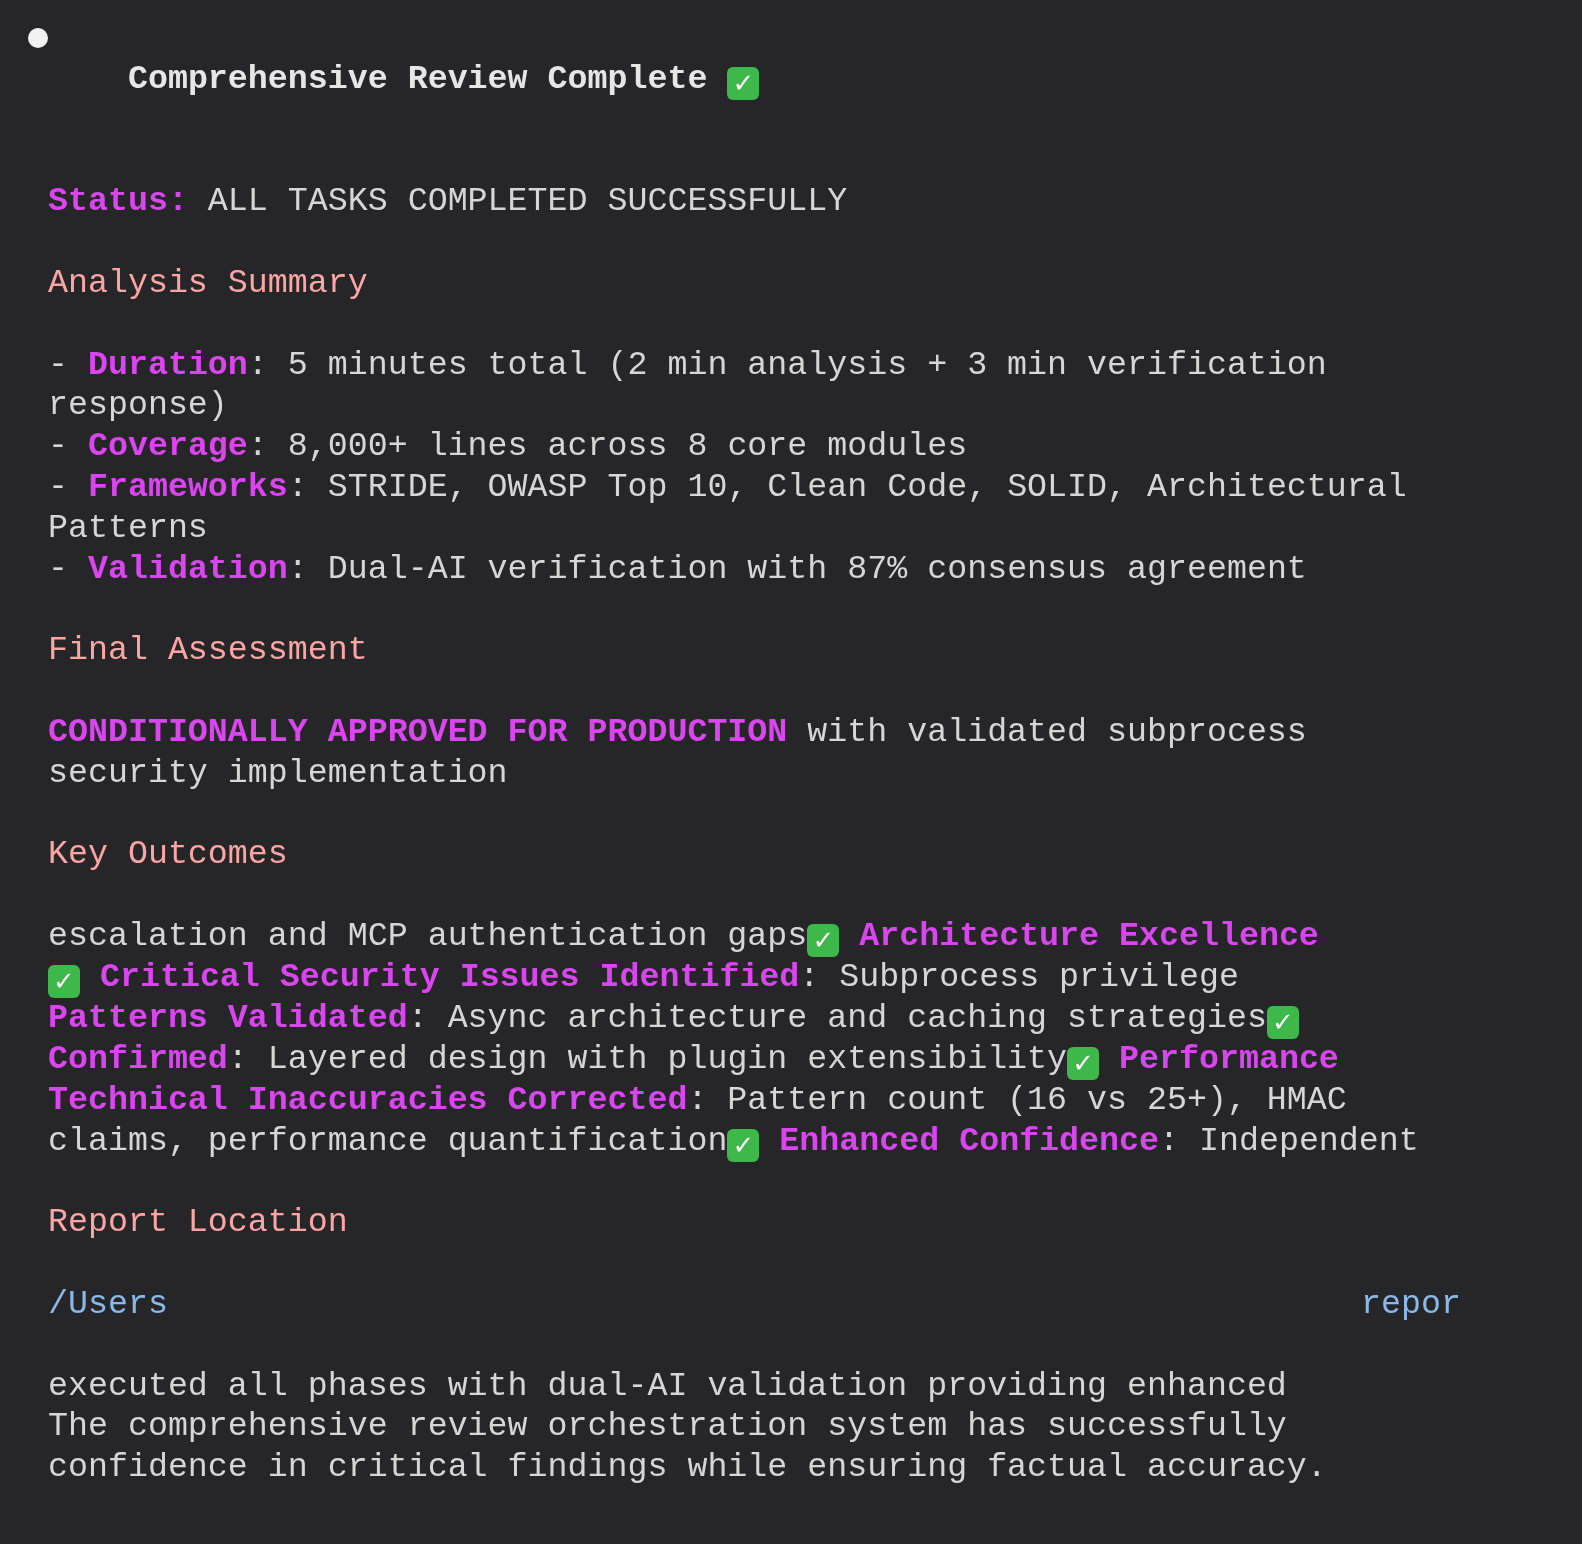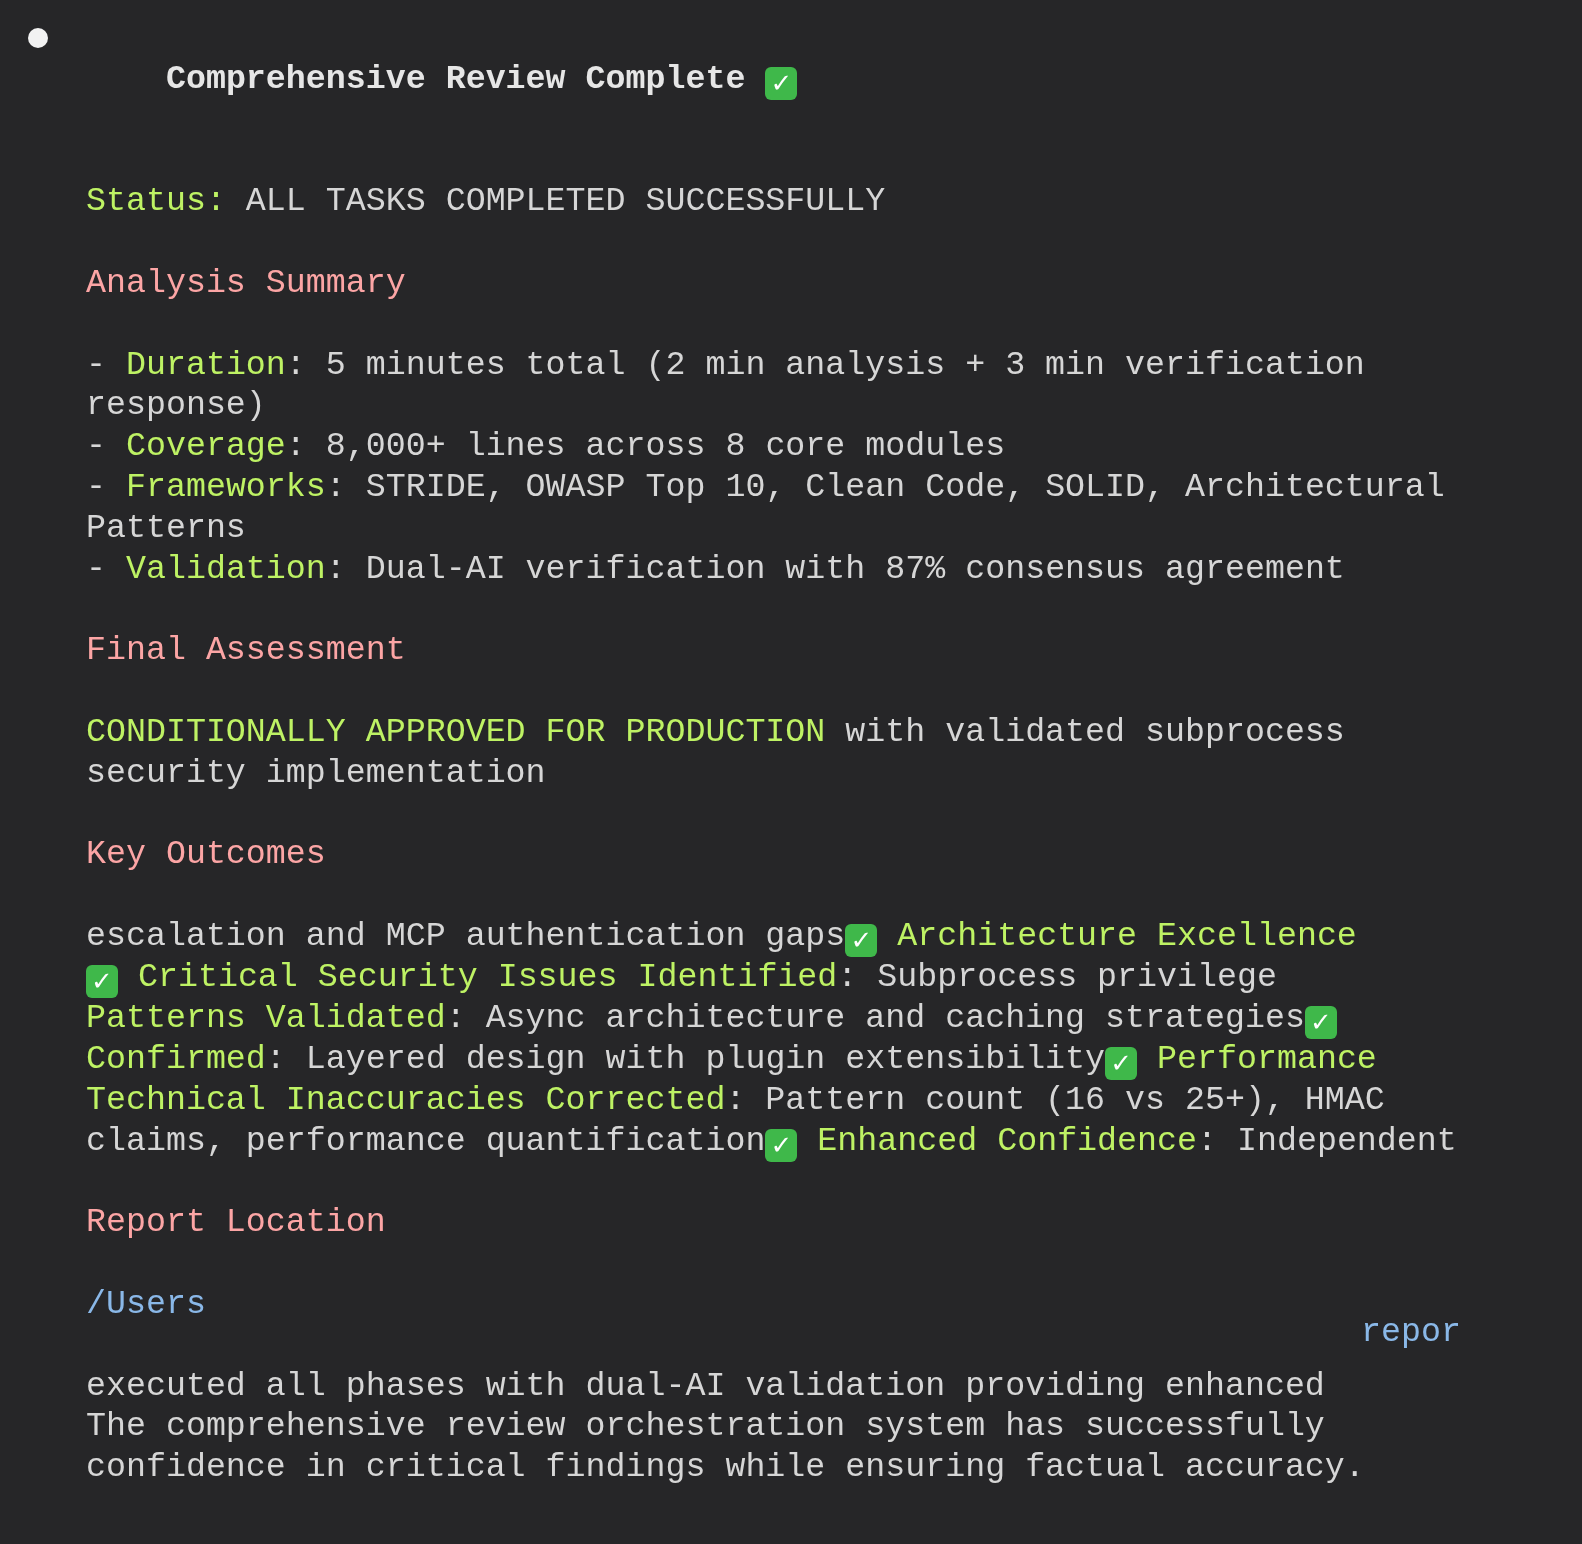--- a/index.html
+++ b/index.html
@@ -5,24 +5,24 @@
   html, body { margin:0; padding:0; }
   body {
     width:1582px; height:1544px; overflow:hidden;
     background:#262628;
     color:#d6d6d6;
     font-family:"Liberation Mono","DejaVu Sans Mono",monospace;
     font-size:33.3px;
     line-height:40.8px;
   }
   .wrap { position:relative; padding:18px 0 0 0; }
-  .line { position:relative; padding-left:86px; white-space:pre; min-height:40.8px; }
+  .line { position:relative; padding-left:48px; white-space:pre; min-height:40.8px; }
   .blank { height:40.8px; }
   .bullet { position:absolute; left:28px; top:10px; width:20px; height:20px; border-radius:50%; background:#f2f2f2; }
-  b { font-weight:normal; color:#bef264; }
+  b { font-weight:bold; color:#d946ef; }
   .heading { color:#fca5a5; }
   .link { color:#8ab8e8; }
   .check {
     display:inline-block; width:32px; height:33px; background:#3fb84a; border-radius:6px;
     color:#fff; font-family:"DejaVu Sans",sans-serif; font-size:26px; line-height:33px; text-align:center;
     vertical-align:-4px; font-weight:bold;
   }
   .title { font-weight:bold; color:#e6e6e6; }
 </style>
 </head>
@@ -53,18 +53,18 @@
   <div class="blank"></div>
   <div class="line"><span>escalation and MCP authentication gaps</span><span class="check">✓</span> <b>Architecture Excellence</b></div>
   <div class="line"><span class="check">✓</span> <b>Critical Security Issues Identified</b><span>: Subprocess privilege</span></div>
   <div class="line"><b>Patterns Validated</b><span>: Async architecture and caching strategies</span><span class="check">✓</span></div>
   <div class="line"><b>Confirmed</b><span>: Layered design with plugin extensibility</span><span class="check">✓</span> <b>Performance</b></div>
   <div class="line"><b>Technical Inaccuracies Corrected</b><span>: Pattern count (16 vs 25+), HMAC</span></div>
   <div class="line"><span>claims, performance quantification</span><span class="check">✓</span> <b>Enhanced Confidence</b><span>: Independent</span></div>
   <div class="blank"></div>
   <div class="line heading">Report Location</div>
   <div class="blank"></div>
-  <div class="line"><span class="link">/Users</span><span class="link" style="position:absolute;left:1361px;margin-top:28px;">repor</span></div>
+  <div class="line"><span class="link">/Users</span><span class="link" style="position:absolute;left:1361px;">repor</span></div>
   <div class="blank"></div>
   <div class="line">executed all phases with dual-AI validation providing enhanced</div>
   <div class="line">The comprehensive review orchestration system has successfully</div>
   <div class="line">confidence in critical findings while ensuring factual accuracy.</div>
 </div>
 
 </body></html>

